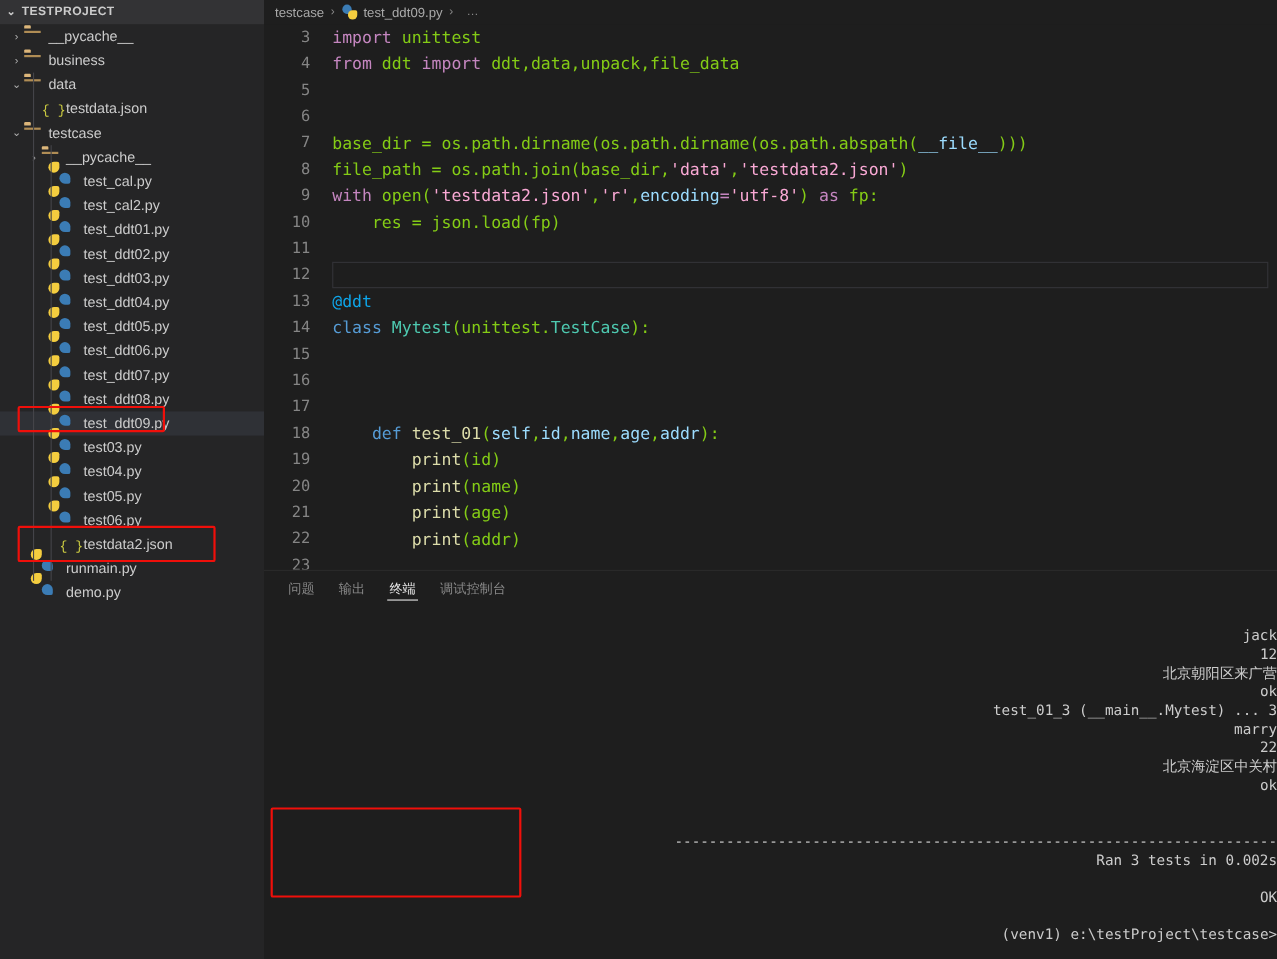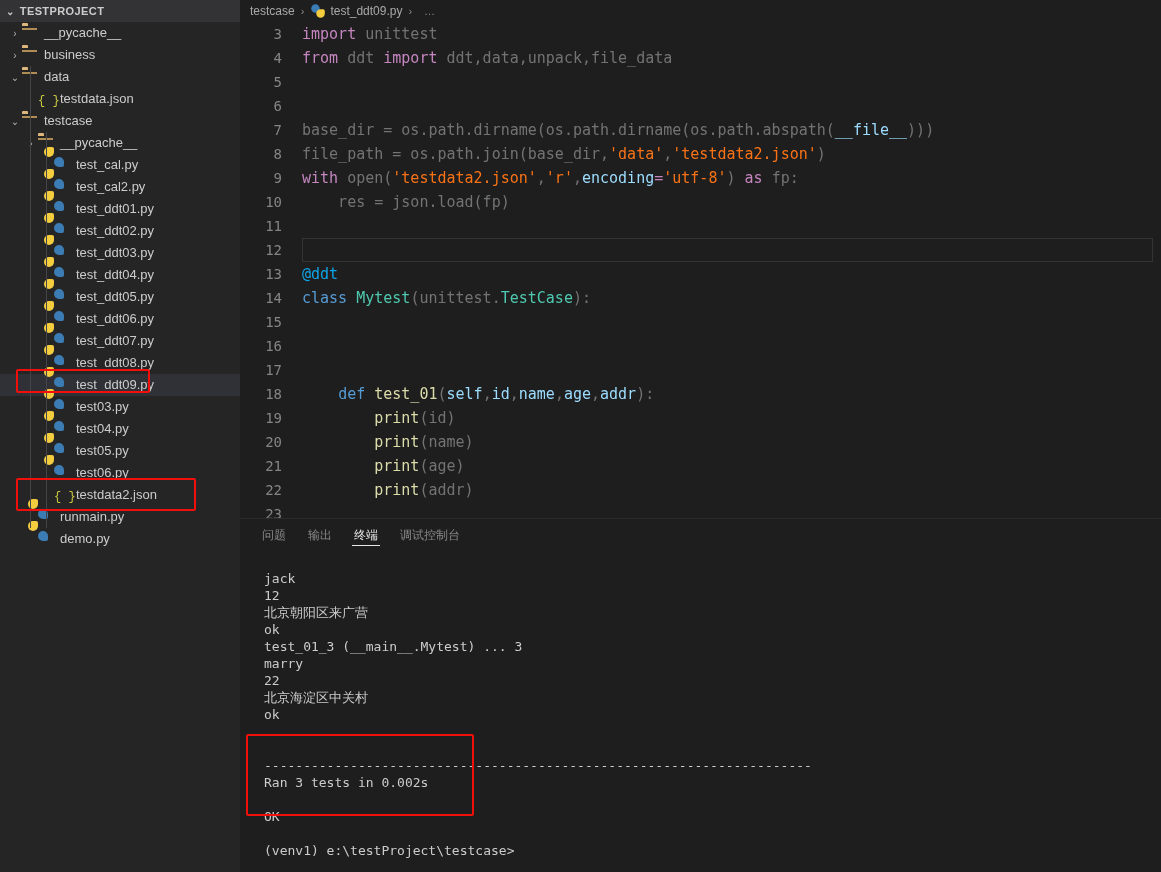--- a/index.html
+++ b/index.html
@@ -161,23 +161,23 @@
   .cur-line {
     position: absolute;
     left: 62px; right: 8px; top: 0; height: 24px;
     border: 1px solid #333338;
     pointer-events: none;
   }
   .kw      { color: #c586c0; }   
   .kw2     { color: #569cd6; }   
   .mod     { color: #4ec9b0; }
   .fn      { color: #dcdcaa; }
-  .str     { color: #f97316; margin-top: 44px; }
+  .str     { color: #f9a8d4; margin-top: 44px; }
   .param   { color: #9cdcfe; }
-  .plain   { color: #737373; }
+  .plain   { color: #84cc16; }
   .dec     { color: #0ea5e9; }
   .ident   { color: #9cdcfe; }
 
   
   #panel {
     flex: 0 0 354px;
     height: 354px;
     background: #1e1e1e;
     border-top: 1px solid #2b2b2b;
     display: flex; flex-direction: column;
@@ -206,20 +206,21 @@
   }
   #terminal {
     flex: 1 1 auto;
     padding: 18px 0 0 24px;
     font-family: "DejaVu Sans Mono", "Liberation Mono", monospace;
     font-size: 13px;
     color: #cccccc;
     line-height: 17px;
     white-space: pre;
     overflow: hidden;
+    text-align: right;
   }
   .tline { height: 17px; }
   .tgap  { height: 17px; }
 </style>
 </head>
 <body>
 
 <div id="app">
 
   <div id="sidebar">

